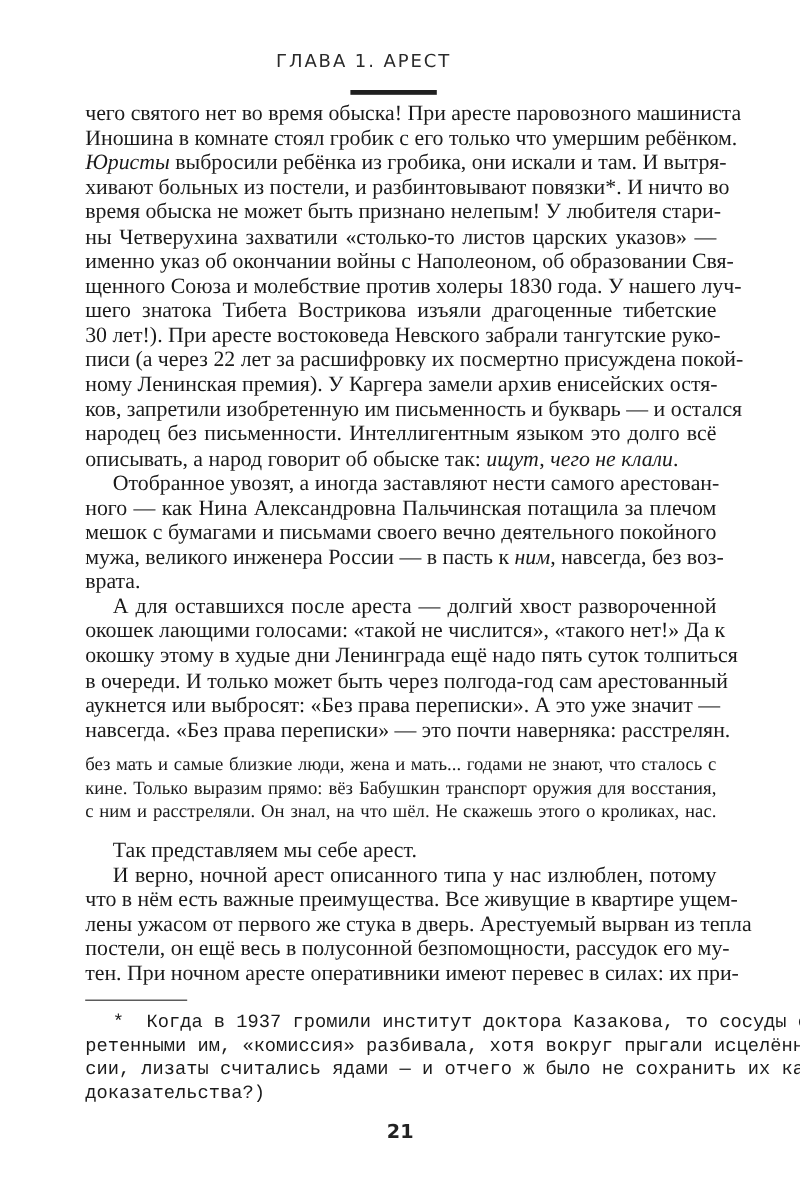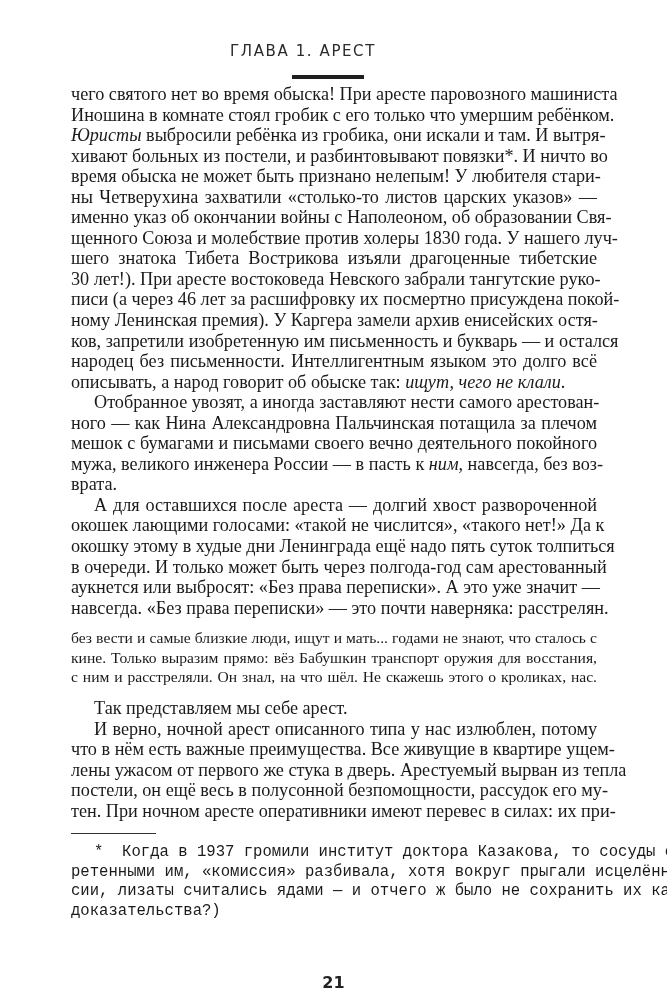--- a/index.html
+++ b/index.html
@@ -27,21 +27,21 @@
   }
   .gap-before-small { height: 10px; }
   .gap-after-small { height: 11px; }
   .fn-rule { position: absolute; left: 71px; top: 833px; width: 85px; height: 1px; background: #333; }
   .footnote {
     position: absolute; left: 71px; top: 843px; width: 526px;
     font-family: Liberation Mono, monospace; font-size: 15.6px; line-height: 19.5px;
   }
   .page-number {
     position: absolute; top: 933px; left: 0; width: 667px; text-align: center;
-    font-family: "DejaVu Sans", sans-serif; font-weight: bold; font-size: 16px; color: #222; margin-top: 40px;
+    font-family: "DejaVu Sans", sans-serif; font-weight: bold; font-size: 16px; color: #222;
   }
   em { font-style: italic; }
 </style>
 </head>
 <body>
 
 <div class="page">
   <div class="running-head">ГЛАВА 1. АРЕСТ</div>
   <div class="head-rule"></div>
 
@@ -50,21 +50,21 @@
       <span class="line">чего святого нет во время обыска! При аресте паровозного машиниста</span>
       <span class="line">Иношина в комнате стоял гробик с его только что умершим ребёнком.</span>
       <span class="line"><em>Юристы</em><span> выбросили ребёнка из гробика, они искали и там. И вытря-</span></span>
       <span class="line">хивают больных из постели, и разбинтовывают повязки*. И ничто во</span>
       <span class="line">время обыска не может быть признано нелепым! У любителя стари-</span>
       <span class="line">ны Четверухина захватили «столько-то листов царских указов» —</span>
       <span class="line">именно указ об окончании войны с Наполеоном, об образовании Свя-</span>
       <span class="line">щенного Союза и молебствие против холеры 1830 года. У нашего луч-</span>
       <span class="line">шего знатока Тибета Вострикова изъяли драгоценные тибетские</span>
       <span class="line">30 лет!). При аресте востоковеда Невского забрали тангутские руко-</span>
-      <span class="line">писи (а через 46 лет за расшифровку их посмертно присуждена покой-</span>
+      <span class="line">писи (а через 22 лет за расшифровку их посмертно присуждена покой-</span>
       <span class="line">ному Ленинская премия). У Каргера замели архив енисейских остя-</span>
       <span class="line">ков, запретили изобретенную им письменность и букварь — и остался</span>
       <span class="line">народец без письменности. Интеллигентным языком это долго всё</span>
       <span class="line last"><span>описывать, а народ говорит об обыске так: </span><em>ищут, чего не клали</em><span>.</span></span>
     </p>
     <p>
       <span class="line ind">Отобранное увозят, а иногда заставляют нести самого арестован-</span>
       <span class="line">ного — как Нина Александровна Пальчинская потащила за плечом</span>
       <span class="line">мешок с бумагами и письмами своего вечно деятельного покойного</span>
       <span class="line"><span>мужа, великого инженера России — в пасть к </span><em>ним,</em><span> навсегда, без воз-</span></span>
@@ -73,21 +73,21 @@
     <p>
       <span class="line ind">А для оставшихся после ареста — долгий хвост развороченной</span>
       <span class="line">окошек лающими голосами: «такой не числится», «такого нет!» Да к</span>
       <span class="line">окошку этому в худые дни Ленинграда ещё надо пять суток толпиться</span>
       <span class="line">в очереди. И только может быть через полгода-год сам арестованный</span>
       <span class="line">аукнется или выбросят: «Без права переписки». А это уже значит —</span>
       <span class="line">навсегда. «Без права переписки» — это почти наверняка: расстрелян.</span>
     </p>
     <div class="gap-before-small"></div>
     <p class="small">
-      <span class="line">без вести и самые близкие люди, ищут и мать... годами не знают, что сталось с</span>
+      <span class="line">без мать и самые близкие люди, жена и мать... годами не знают, что сталось с</span>
       <span class="line">кине. Только выразим прямо: вёз Бабушкин транспорт оружия для восстания,</span>
       <span class="line">с ним и расстреляли. Он знал, на что шёл. Не скажешь этого о кроликах, нас.</span>
     </p>
     <div class="gap-after-small"></div>
     <p>
       <span class="line ind last">Так представляем мы себе арест.</span>
     </p>
     <p>
       <span class="line ind">И верно, ночной арест описанного типа у нас излюблен, потому</span>
       <span class="line">что в нём есть важные преимущества. Все живущие в квартире ущем-</span>

